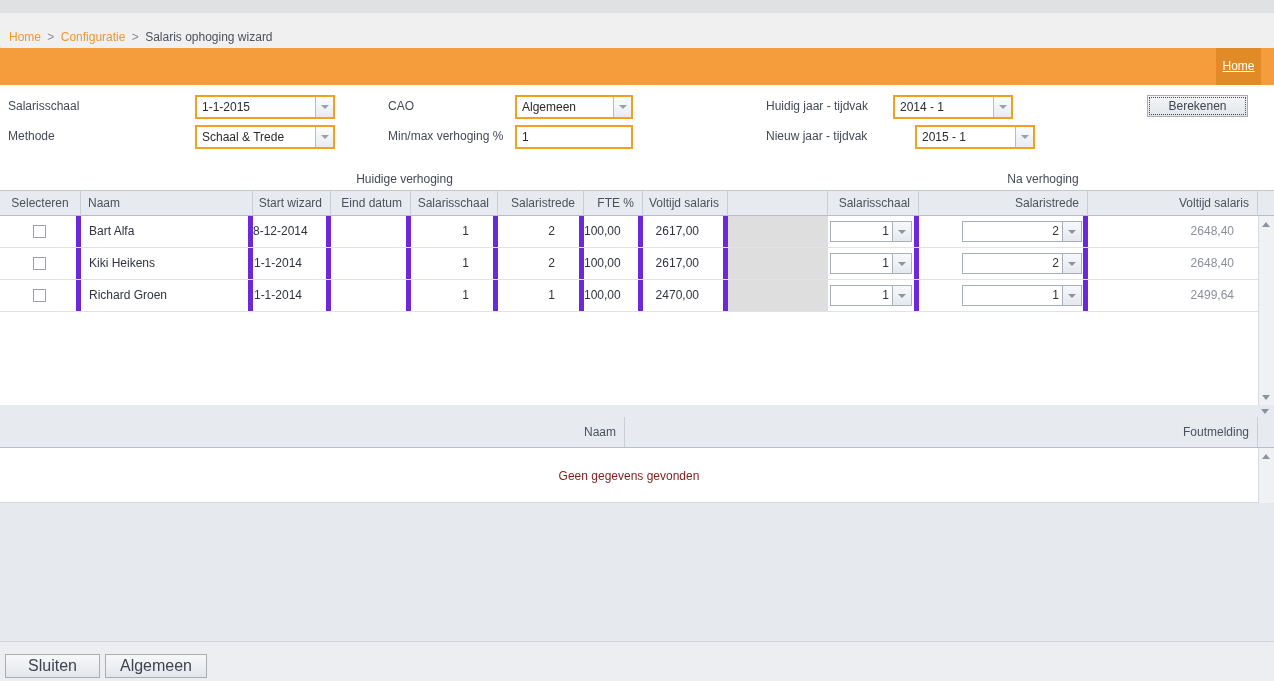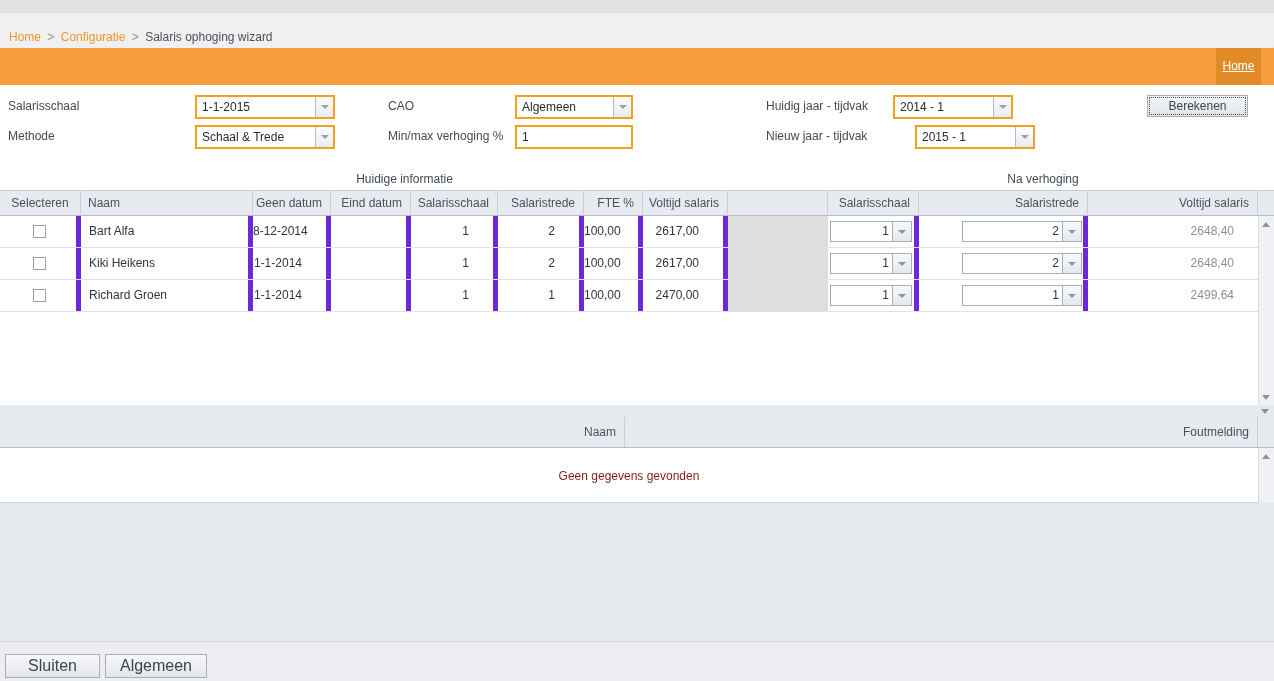--- a/index.html
+++ b/index.html
@@ -464,29 +464,29 @@
 
   <div class="flabel" style="left:766px; top:44px;">Nieuw jaar - tijdvak</div>
   <div class="ffield" style="left:893px; top:40px; width:120px;margin-left:22px;">
     <span class="fval">2015 - 1</span>
     <span class="ddbtn"></span>
   </div>
 </div>
 
 <div class="calc-btn">Berekenen</div>
 
-<div class="group-caption" style="left:81px; top:172px; width:647px;">Huidige informatie</div>
+<div class="group-caption" style="left:81px; top:172px; width:647px;">Huidige verhoging</div>
 <div class="group-caption" style="left:828px; top:172px; width:430px;">Na verhoging</div>
 
 <div class="grid">
 
   <div class="grid-header">
     <div class="hcell center" style="left:0px;   width:81px;">Selecteren</div>
     <div class="hcell left" style="left:81px;  width:172px;">Naam</div>
-    <div class="hcell right" style="left:253px; width:78px;">Geen datum</div>
+    <div class="hcell right" style="left:253px; width:78px;">Start wizard</div>
     <div class="hcell right" style="left:331px; width:80px;">Eind datum</div>
     <div class="hcell right" style="left:411px; width:87px;">Salarisschaal</div>
     <div class="hcell right" style="left:498px; width:86px;">Salaristrede</div>
     <div class="hcell right" style="left:584px; width:59px;">FTE %</div>
     <div class="hcell right" style="left:643px; width:85px;">Voltijd salaris</div>
     <div class="hcell center" style="left:728px; width:100px;"></div>
     <div class="hcell right" style="left:828px; width:91px;">Salarisschaal</div>
     <div class="hcell right" style="left:919px; width:169px;">Salaristrede</div>
     <div class="hcell right" style="left:1088px; width:170px;">Voltijd salaris</div>
   </div>

